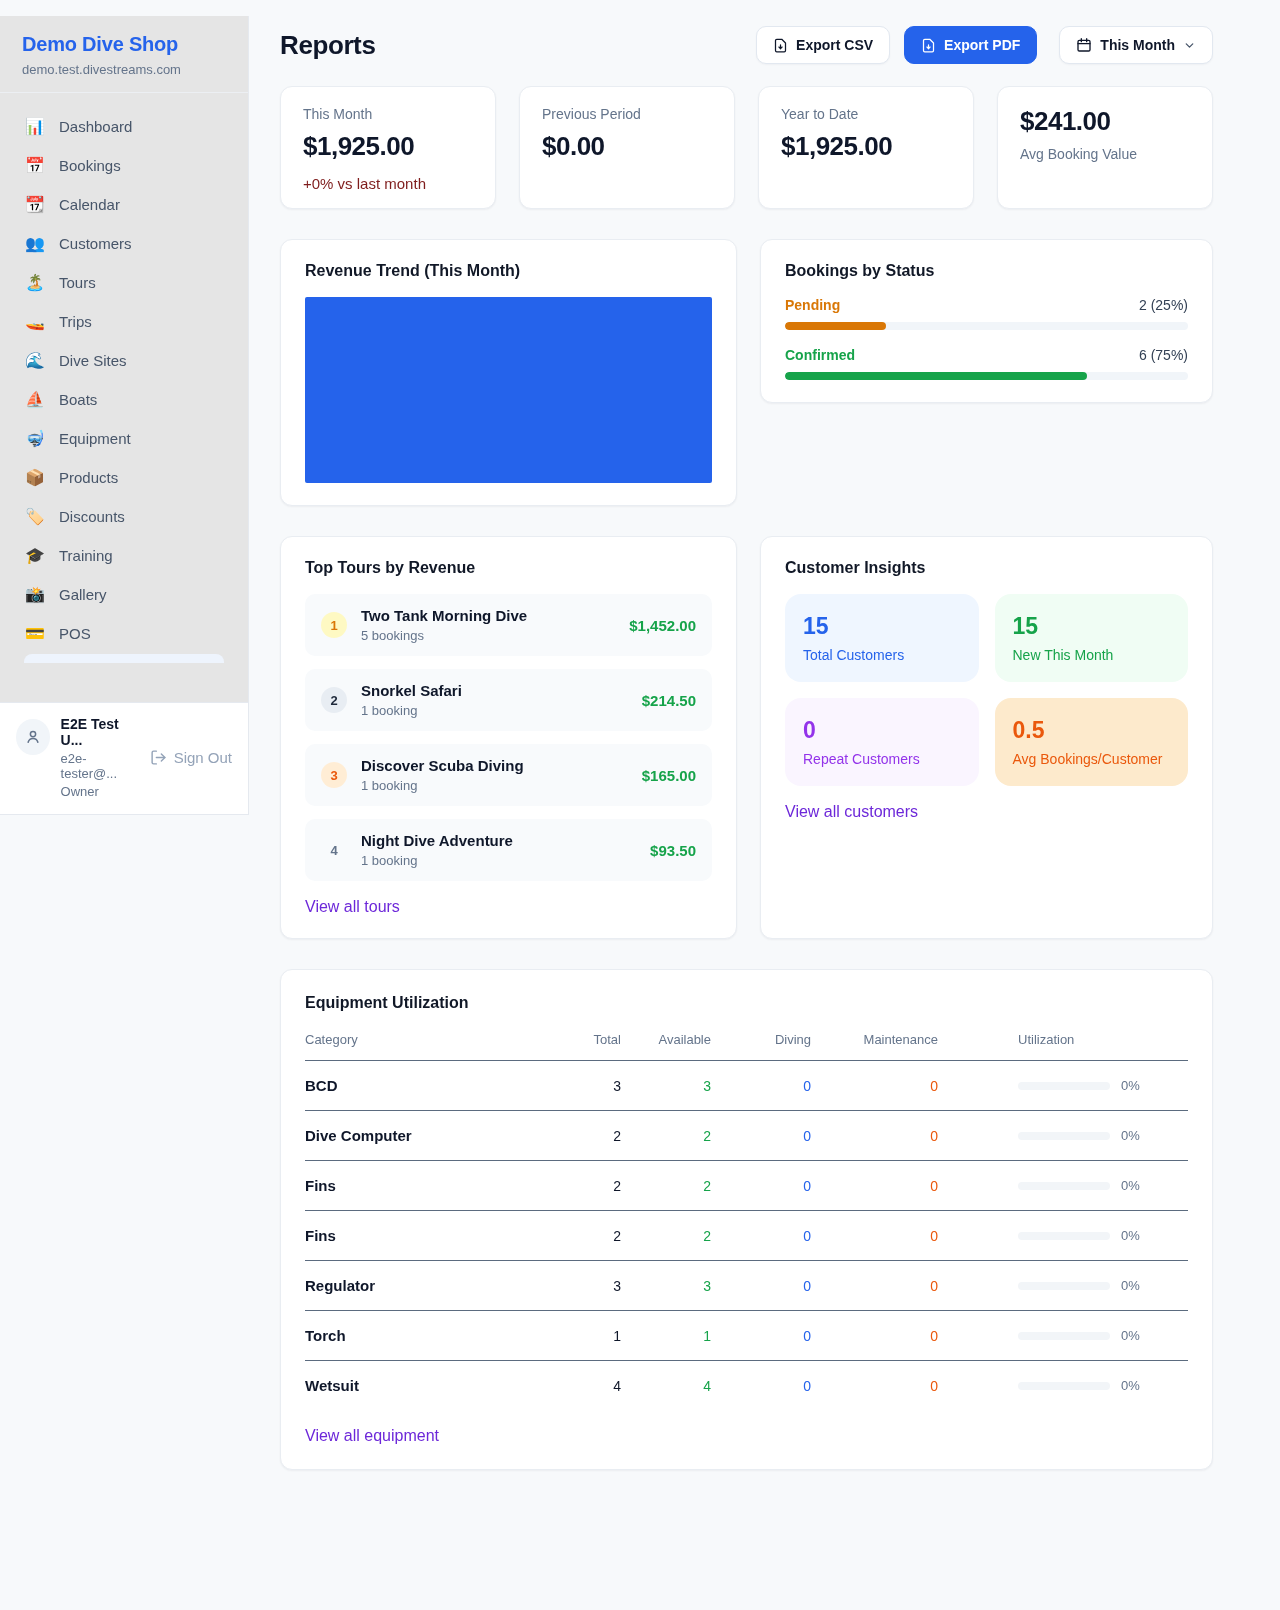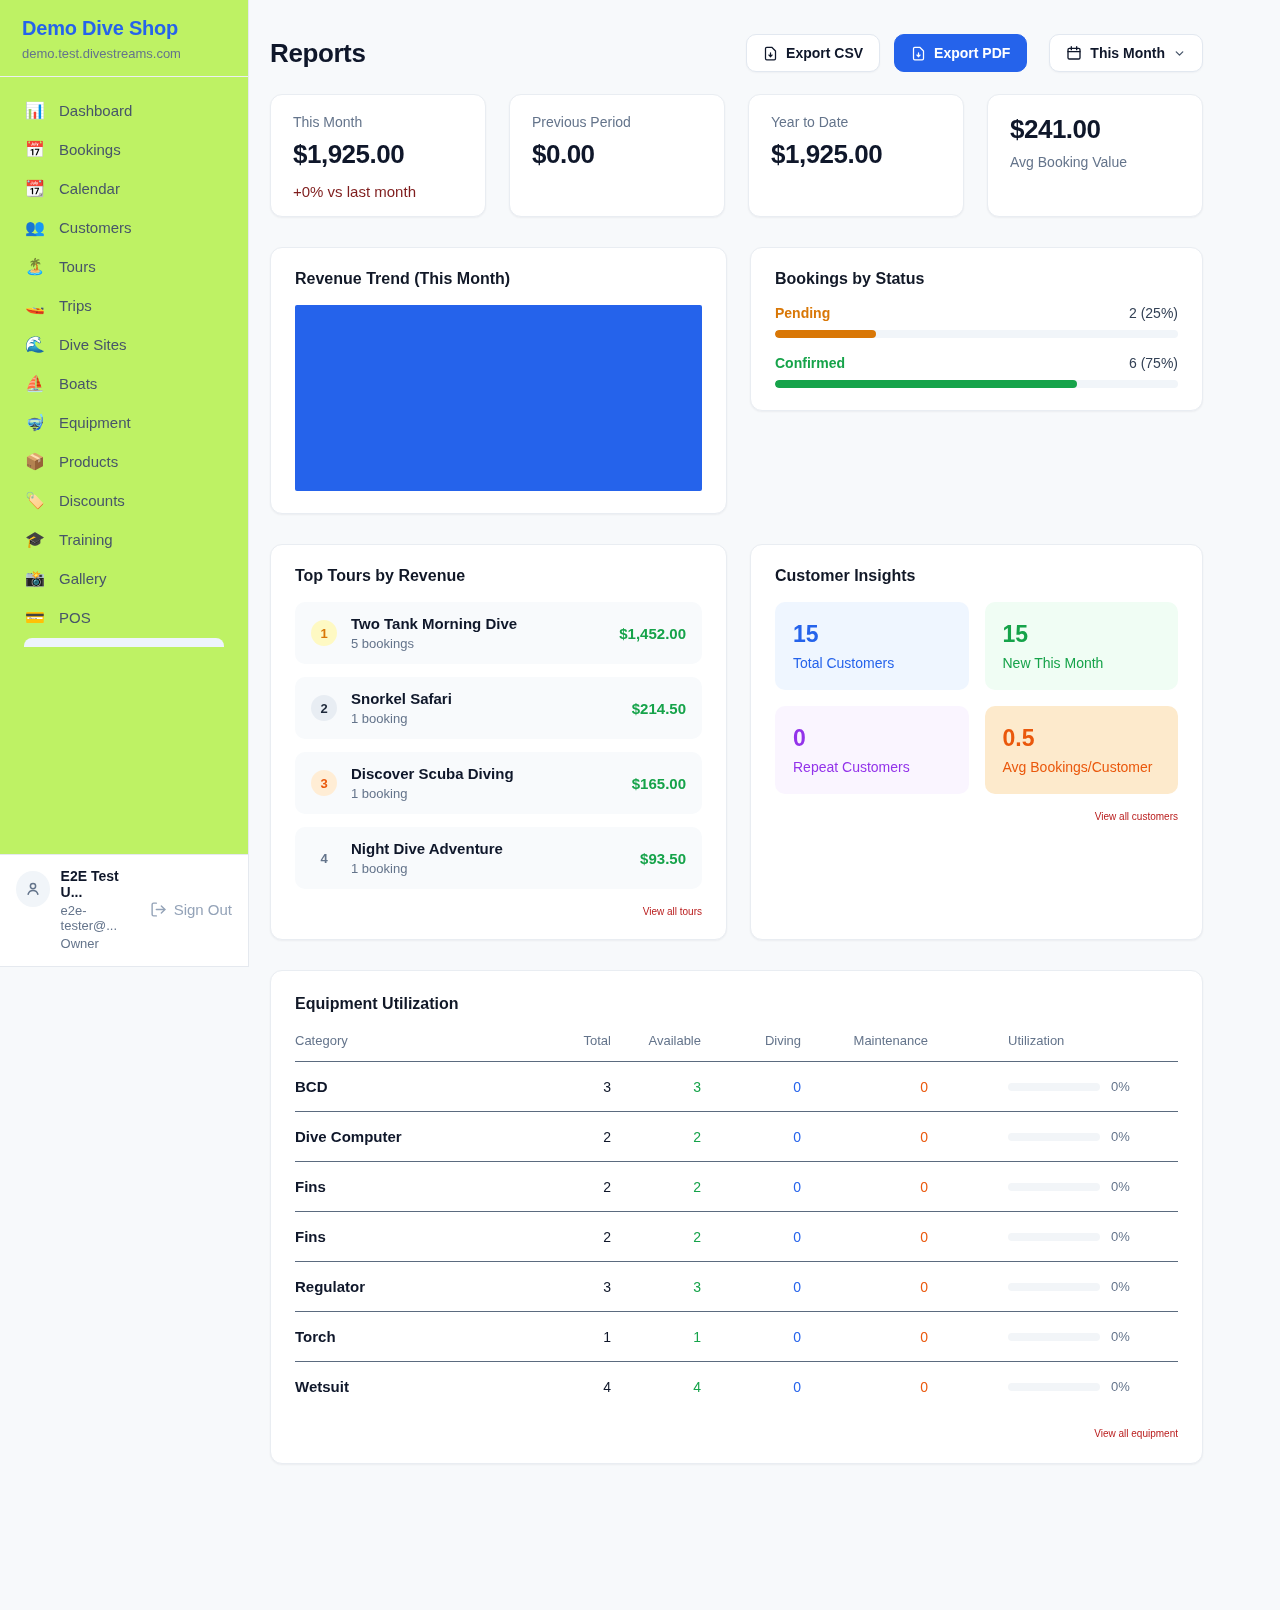--- a/index.html
+++ b/index.html
@@ -4,22 +4,22 @@
 <style>
   * { box-sizing: border-box; margin: 0; padding: 0; }
   body {
     width: 1280px; height: 1610px; position: relative;
     background: #f7f9fb;
     font-family: "Liberation Sans", sans-serif;
     color: #0f172a;
   }
   
   .sidebar {
-    position: absolute; top: 0; left: 0; width: 249px; height: 967px;
-    background: #bef264; border-right: 1px solid #e5e9ef; border-bottom: 1px solid #e5e9ef;
+    position: absolute; top: 16px; left: 0; width: 249px; height: 799px;
+    background: #e5e5e5; border-right: 1px solid #e5e9ef; border-bottom: 1px solid #e5e9ef;
   }
   .sb-head { padding: 17px 22px 15px; border-bottom: 1px solid #eceff3; }
   .sb-title { color: #2563eb; font-size: 20px; font-weight: 800; letter-spacing: -0.2px; }
   .sb-domain { color: #64748b; font-size: 13px; margin-top: 6px; }
   .nav { padding: 14px 12px 0; }
   .nav-item {
     display: flex; align-items: center; gap: 14px;
     padding: 10px 13px; border-radius: 8px;
     color: #475569; font-size: 15px; cursor: pointer;
   }
@@ -35,21 +35,21 @@
     display: flex; align-items: center; justify-content: center; color: #64748b; margin-top: 3px;
   }
   .u-name { font-size: 14px; font-weight: 700; color: #0f172a; }
   .u-email { font-size: 13px; color: #64748b; margin-top: 3px; }
   .u-role { font-size: 13px; color: #64748b; margin-top: 3px; }
   .signout {
     margin-left: auto; align-self: center; display: flex; align-items: center; gap: 7px;
     color: #94a3b8; font-size: 15px; cursor: pointer; white-space: nowrap;
   }
   
-  .main { position: absolute; left: 240px; top: 0; width: 1030px; padding: 26px 67px 0 30px; margin-top: 8px; }
+  .main { position: absolute; left: 250px; top: 0; width: 1030px; padding: 26px 67px 0 30px; }
   .topbar { display: flex; align-items: center; }
   .page-title { font-size: 26px; font-weight: 800; letter-spacing: -0.4px; }
   .actions { margin-left: auto; display: flex; gap: 14px; align-items: center; }
   .btn {
     height: 38px; border-radius: 10px; font-size: 14px; font-weight: 600;
     display: inline-flex; align-items: center; gap: 8px; padding: 0 16px; cursor: pointer;
     font-family: "Liberation Sans", sans-serif;
   }
   .btn-light { background: #fff; border: 1px solid #e2e8f0; color: #0f172a; box-shadow: 0 1px 2px rgba(15,23,42,.04); }
   .btn-primary { background: #2563eb; border: 1px solid #2563eb; color: #fff; }
@@ -93,24 +93,24 @@
     display: flex; align-items: center; justify-content: center;
     font-size: 13px; font-weight: 700;
   }
   .rank.r1 { background: #fef9c3; color: #d97706; }
   .rank.r2 { background: #e8edf3; color: #1e293b; }
   .rank.r3 { background: #ffedd5; color: #ea580c; }
   .rank.r4 { background: transparent; color: #64748b; }
   .tour-name { font-size: 15px; font-weight: 700; color: #0f172a; }
   .tour-sub { font-size: 13px; color: #64748b; margin-top: 4px; }
   .tour-amt { margin-left: auto; color: #16a34a; font-weight: 700; font-size: 15px; }
-  .link { display: block; text-align: right; color: #b91c1c; font-size: 10px; margin-top: 17px; text-decoration: none; cursor: pointer; }
+  .link { display: block; text-align: left; color: #6d28d9; font-size: 16px; margin-top: 17px; text-decoration: none; cursor: pointer; }
   
   .tiles { display: grid; grid-template-columns: 1fr 1fr; gap: 16px; margin-top: 17px; }
-  .tile { border-radius: 10px; padding: 19px 18px; }
+  .tile { border-radius: 16px; padding: 19px 18px; }
   .tile-value { font-size: 23px; font-weight: 800; }
   .tile-label { font-size: 14px; margin-top: 7px; font-weight: 500; }
   .tile.t-blue   { background: #eff6ff; } .tile.t-blue .tile-value, .tile.t-blue .tile-label { color: #2563eb; }
   .tile.t-green  { background: #f0fdf4; } .tile.t-green .tile-value, .tile.t-green .tile-label { color: #16a34a; }
   .tile.t-purple { background: #faf5ff; } .tile.t-purple .tile-value, .tile.t-purple .tile-label { color: #9333ea; }
   .tile.t-orange { background: #fdeacc; } .tile.t-orange .tile-value, .tile.t-orange .tile-label { color: #ea580c; }
   
   .equip { margin-top: 30px; padding: 24px; }
   table { width: 100%; border-collapse: collapse; margin-top: 8px; }
   th { font-size: 13px; color: #64748b; font-weight: 500; padding: 12px 0 13px; border-bottom: 1px solid #5b6b7f; text-align: right; }

